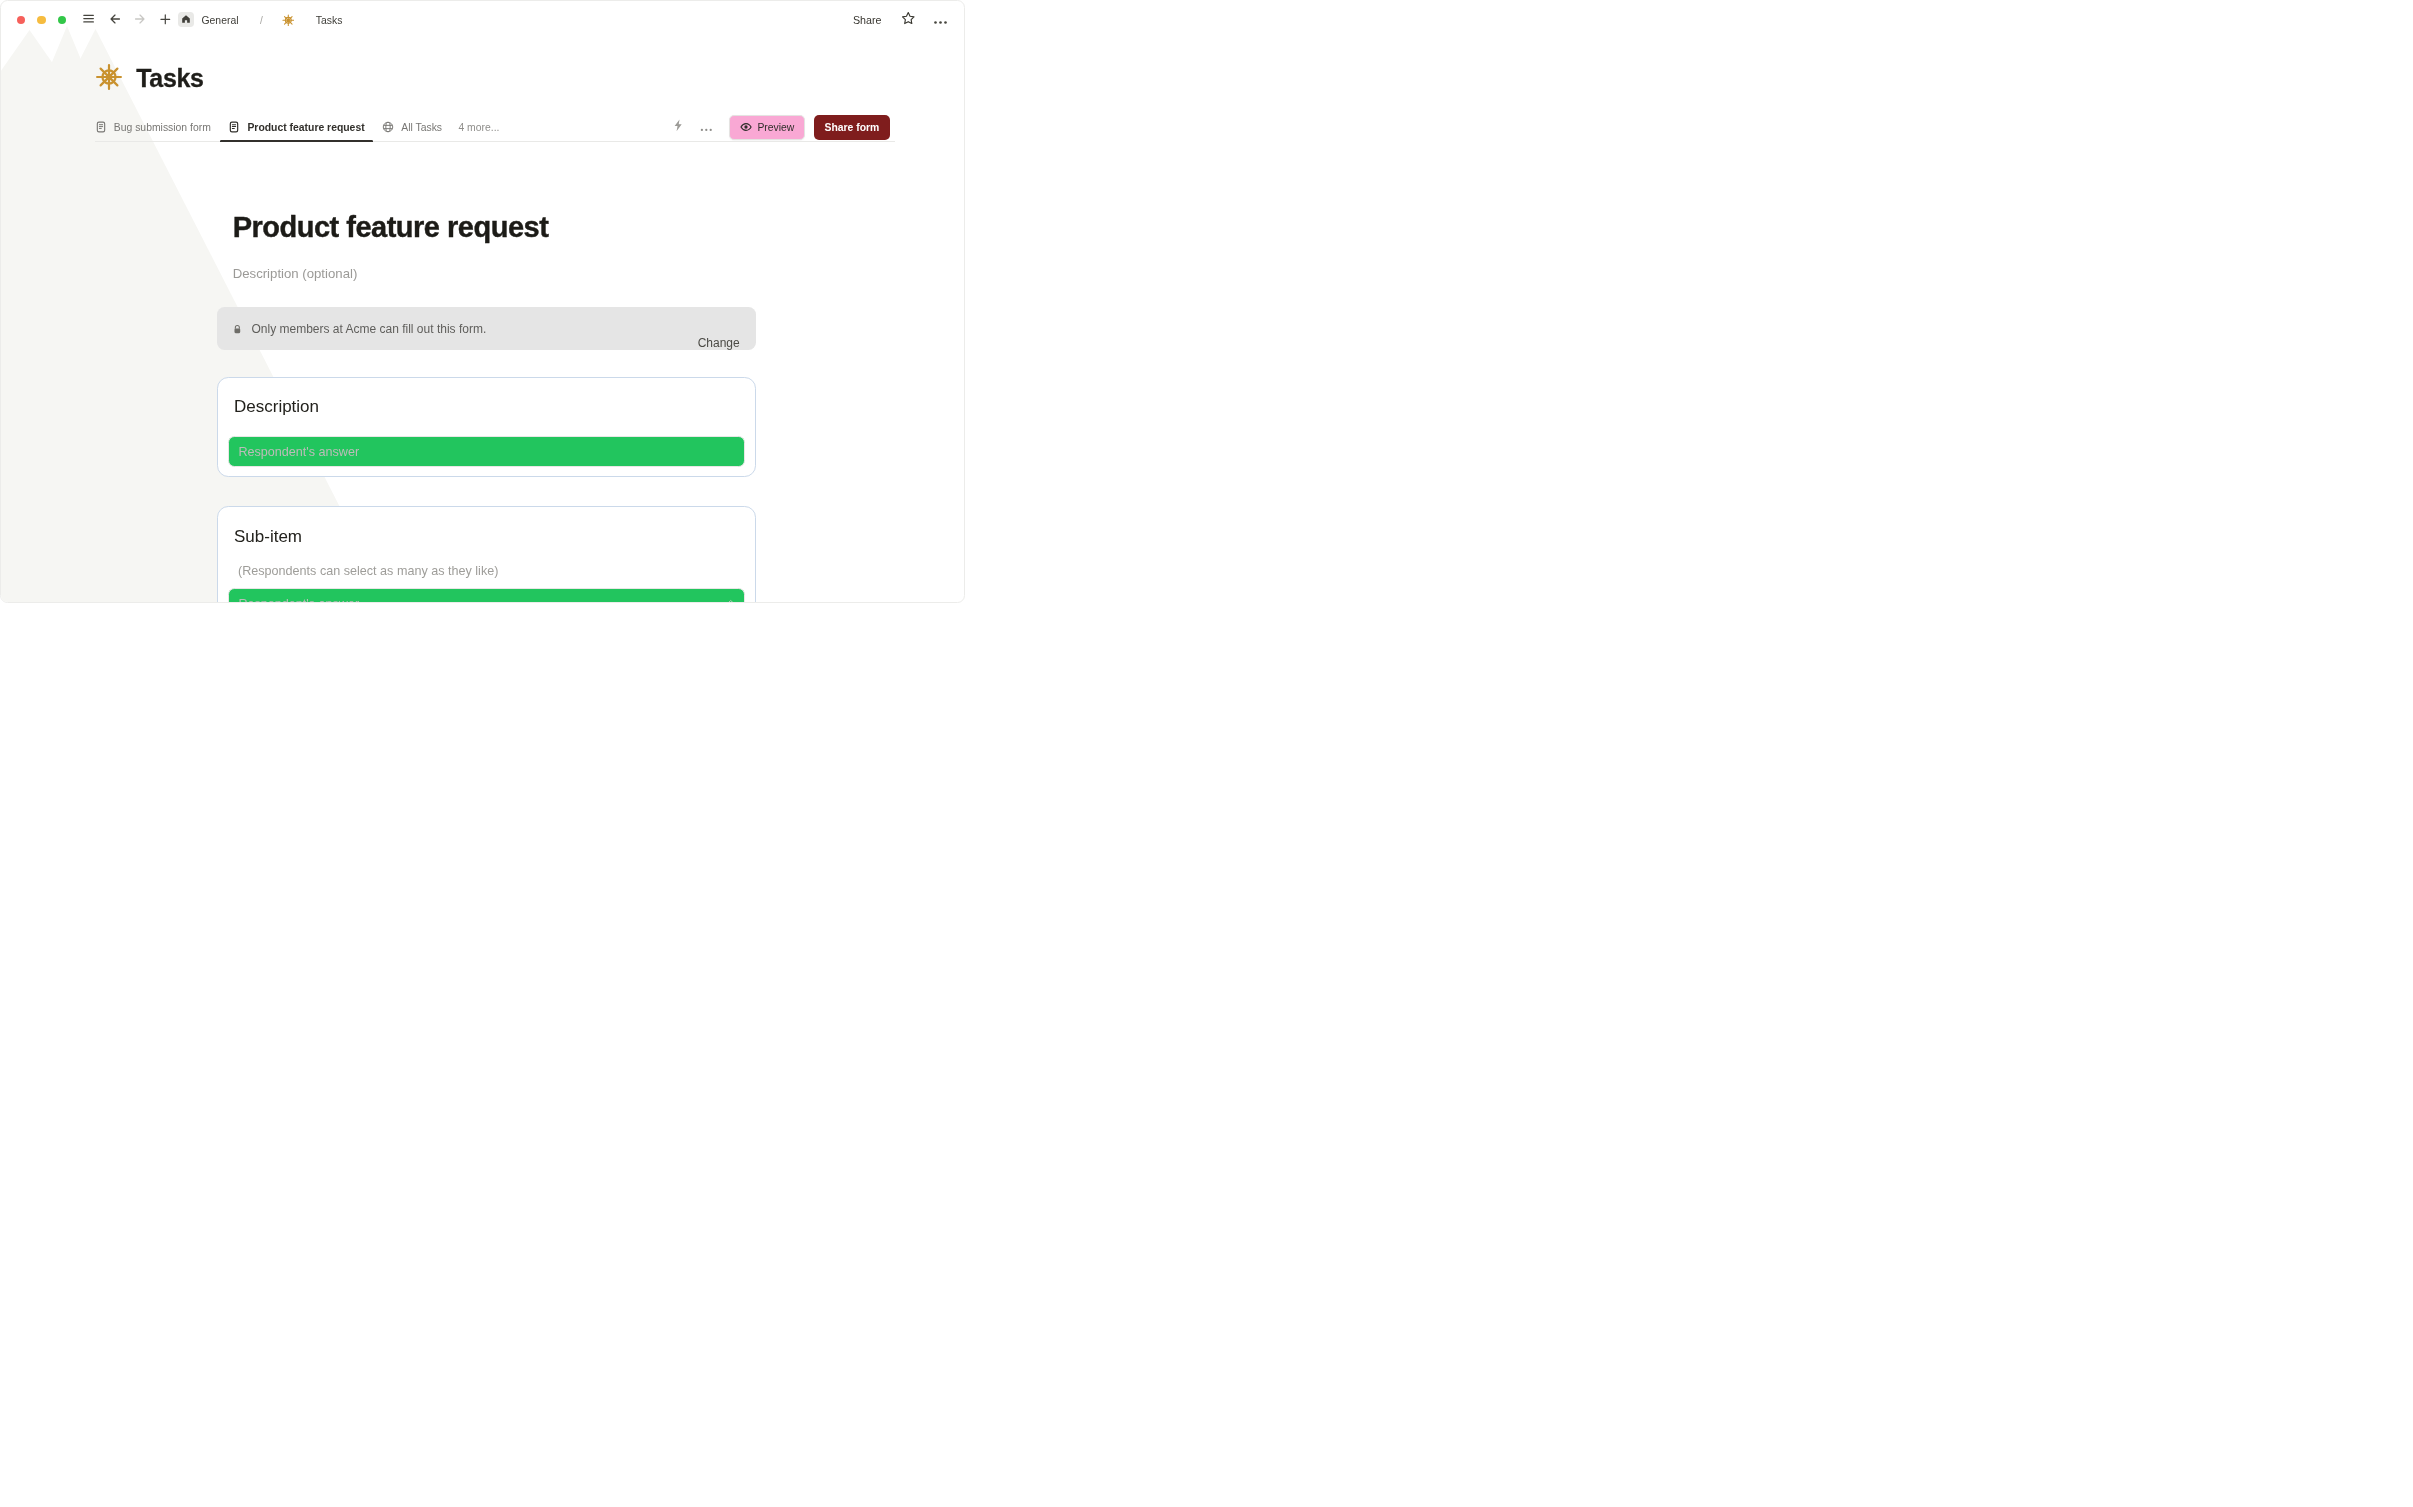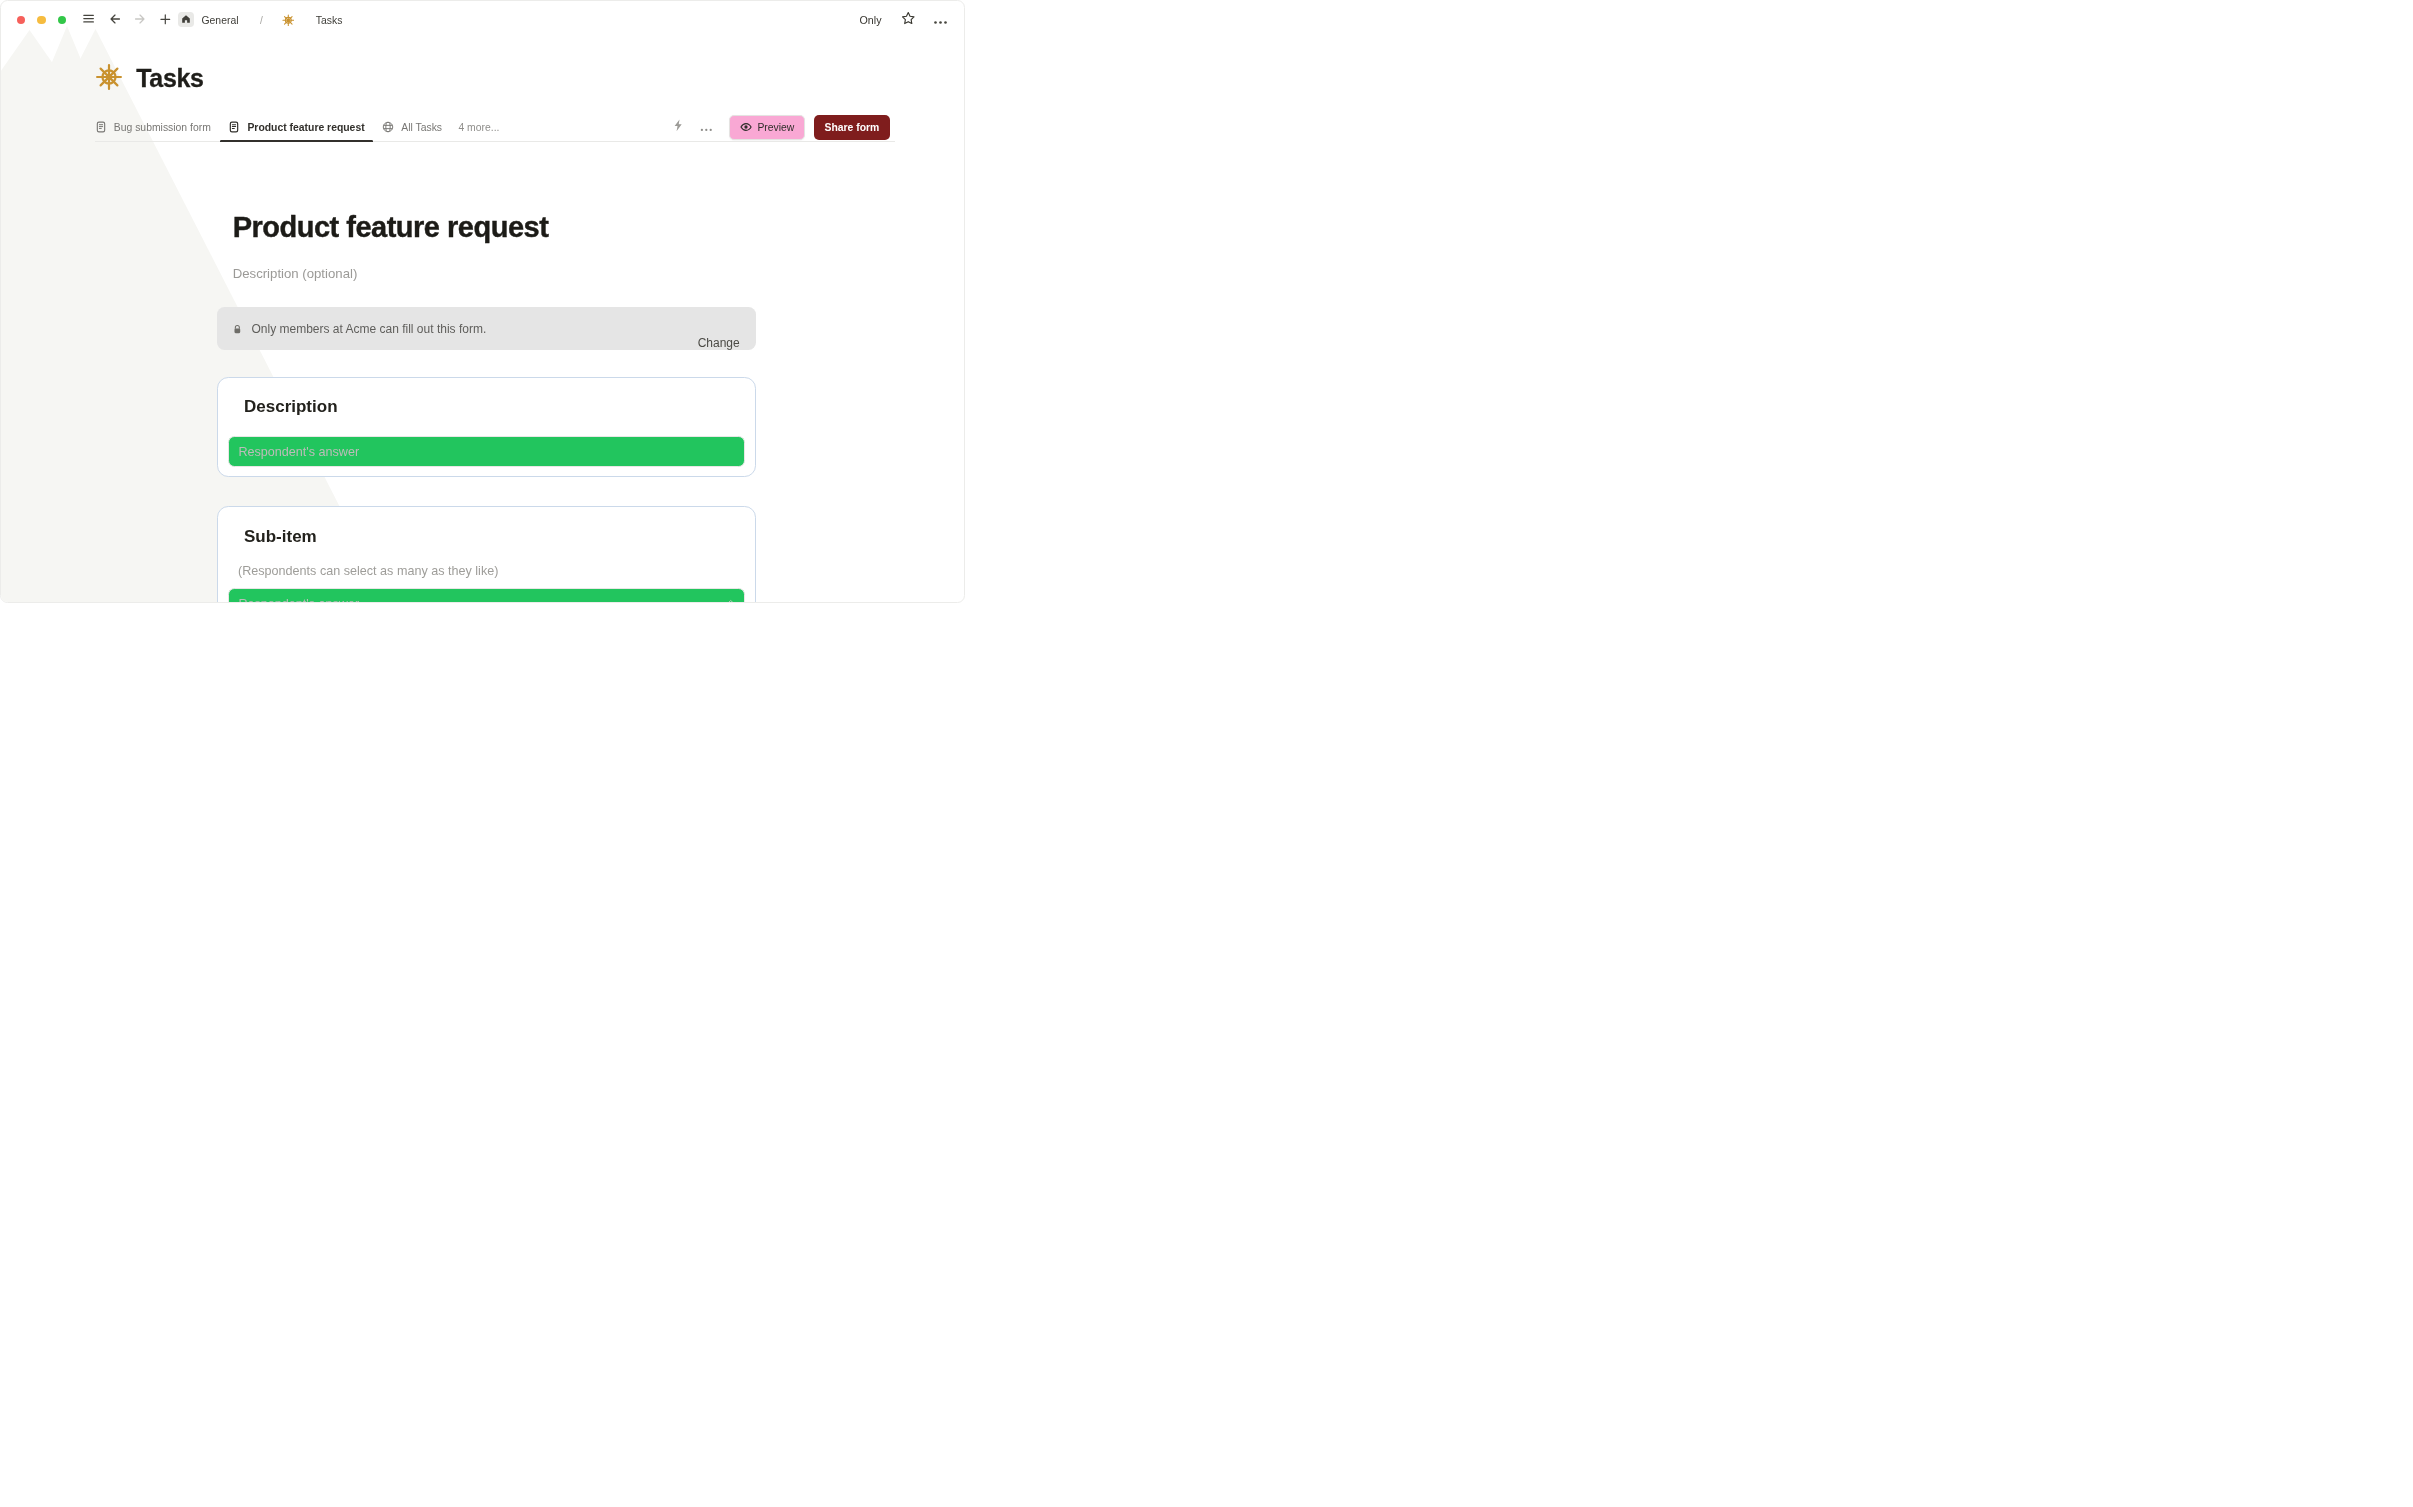--- a/index.html
+++ b/index.html
@@ -45,21 +45,21 @@
   
   .formcol{position:absolute;left:216px;top:0;width:539px;z-index:2;}
   .form-title{margin:209px 0 0 15.7px;font-size:29px;line-height:35px;font-weight:800;color:#1C1B17;letter-spacing:-0.5px;-webkit-text-stroke:0.4px #1C1B17;}
   .form-desc{margin:21px 0 0 15.7px;font-size:13.2px;color:#9B9A97;}
   .notice{margin-top:26.4px;height:43px;border-radius:7.5px;background:#e5e5e5;display:flex;align-items:center;padding:0 15px;box-sizing:border-box;}
   .notice .lock{display:flex;align-items:center;margin-right:8.8px;}
   .notice-text{font-size:12px;color:#5F5E5B;}
   .notice-action{margin-left:auto;background:none;border:none;font-size:12px;color:#4B4A45;padding:2.5px 1.3px;border-radius:3.1px;margin-top:29px;}
   .qcard{margin-top:27px;background:#FFFFFF;border:0.6px solid #CBD9EA;border-radius:11.3px;padding:17.6px 10px 8.8px;box-sizing:border-box;}
   .qcard.second{margin-top:29px;padding:19px 10px 25px;}
-  .qtitle{margin:0 0 0 16px;font-size:17px;line-height:21px;font-weight:700;color:#23221D;}
+  .qtitle{margin:0 0 0 6px;font-size:17px;line-height:21px;font-weight:400;color:#23221D;}
   .qhint{margin:16.3px 0 0 10px;font-size:12.6px;color:#9E9D99;}
   .input-wrap{position:relative;margin-top:19.5px;}
   .qcard.second .input-wrap{margin-top:10.7px;}
   .answer-input{width:100%;height:31px;box-sizing:border-box;border:0.6px solid #E8E7E5;border-radius:6.3px;background:#22c55e;padding:0 9.4px;font-family:"Liberation Sans",sans-serif;font-size:12.6px;color:#37352F;outline:none;}
   .answer-input::placeholder{color:#BDBCB9;opacity:1;}
   .select-caret{position:absolute;right:10px;top:50%;transform:translateY(-50%);display:flex;align-items:center;}
 </style>
 </head>
 <body>
 
@@ -125,21 +125,21 @@
               <circle cx="12" cy="12" r="5.6"></circle>
               <path d="M12 1.8v20.4M1.8 12h20.4M4.8 4.8l14.4 14.4M19.2 4.8 4.8 19.2"></path>
             </g>
             <circle cx="12" cy="12" r="2.4" fill="#C9922F"></circle>
           </svg>
       </span>
       <button class="crumb">Tasks</button>
     </nav>
 
     <div class="tb-right">
-      <button class="share-btn">Only</button>
+      <button class="share-btn">Share</button>
       <button class="icon-btn">
         <span>
           <svg width="14.5" height="14.5" viewBox="0 0 22 22" fill="none">
               <path d="M11 2.4 13.7 8l6 .85-4.35 4.2 1.05 6-5.4-2.9-5.4 2.9 1.05-6L2.3 8.85l6-.85Z" stroke="#37362F" stroke-width="1.7" stroke-linejoin="round"></path>
             </svg>
         </span>
       </button>
       <button class="icon-btn">
         <span>
           <svg width="15" height="5" viewBox="0 0 24 8">

